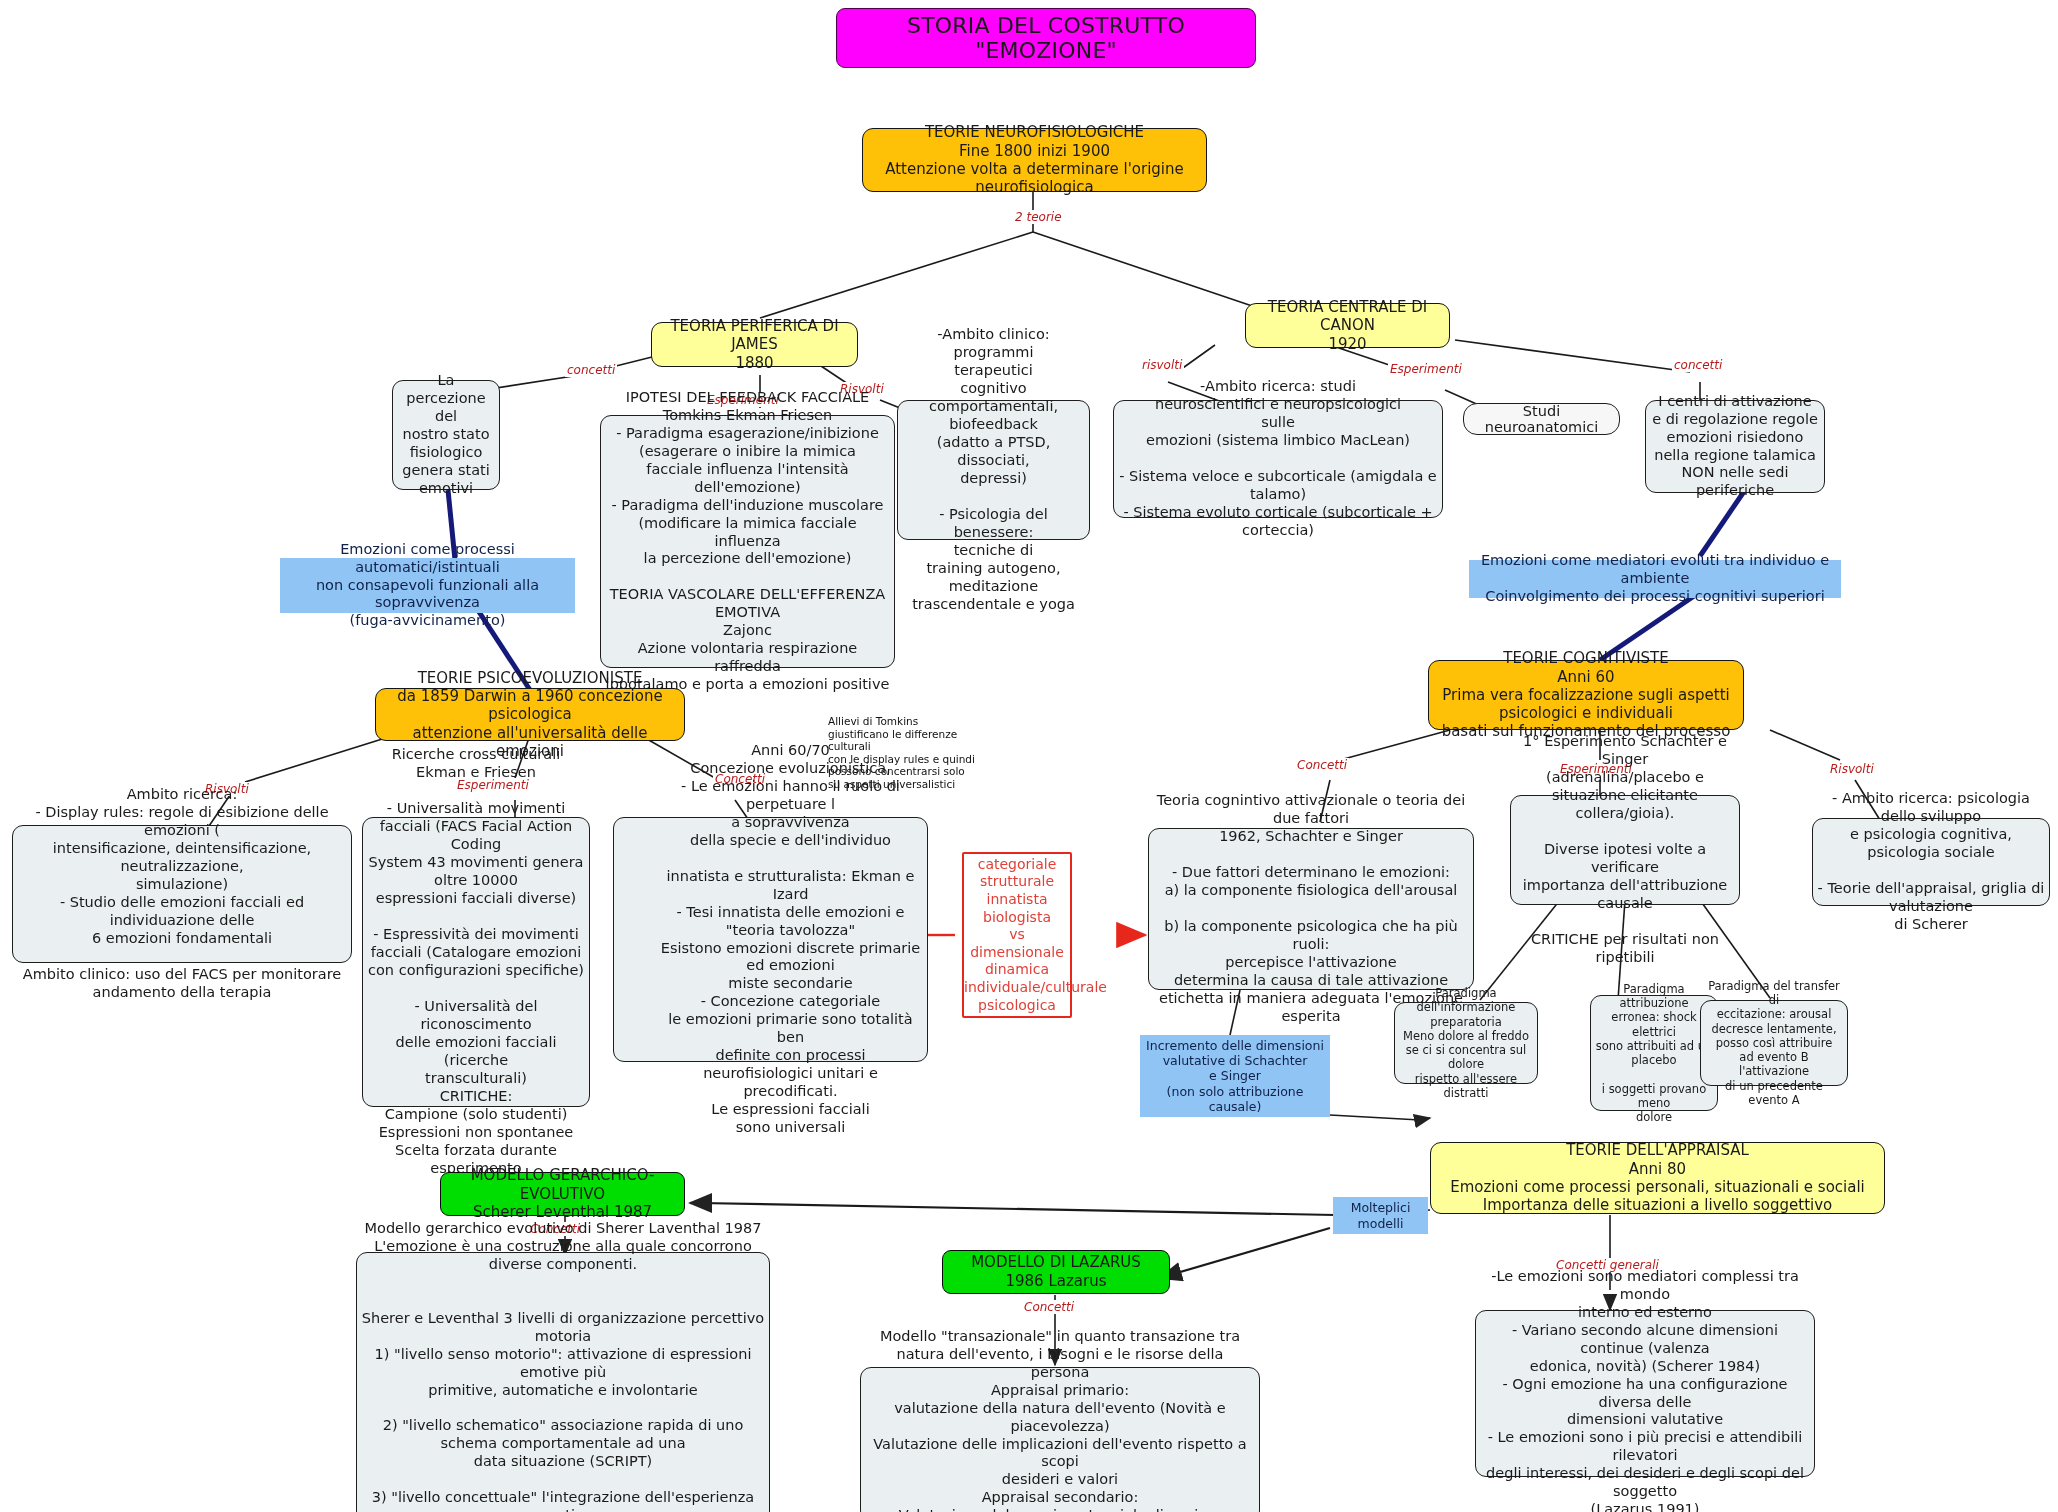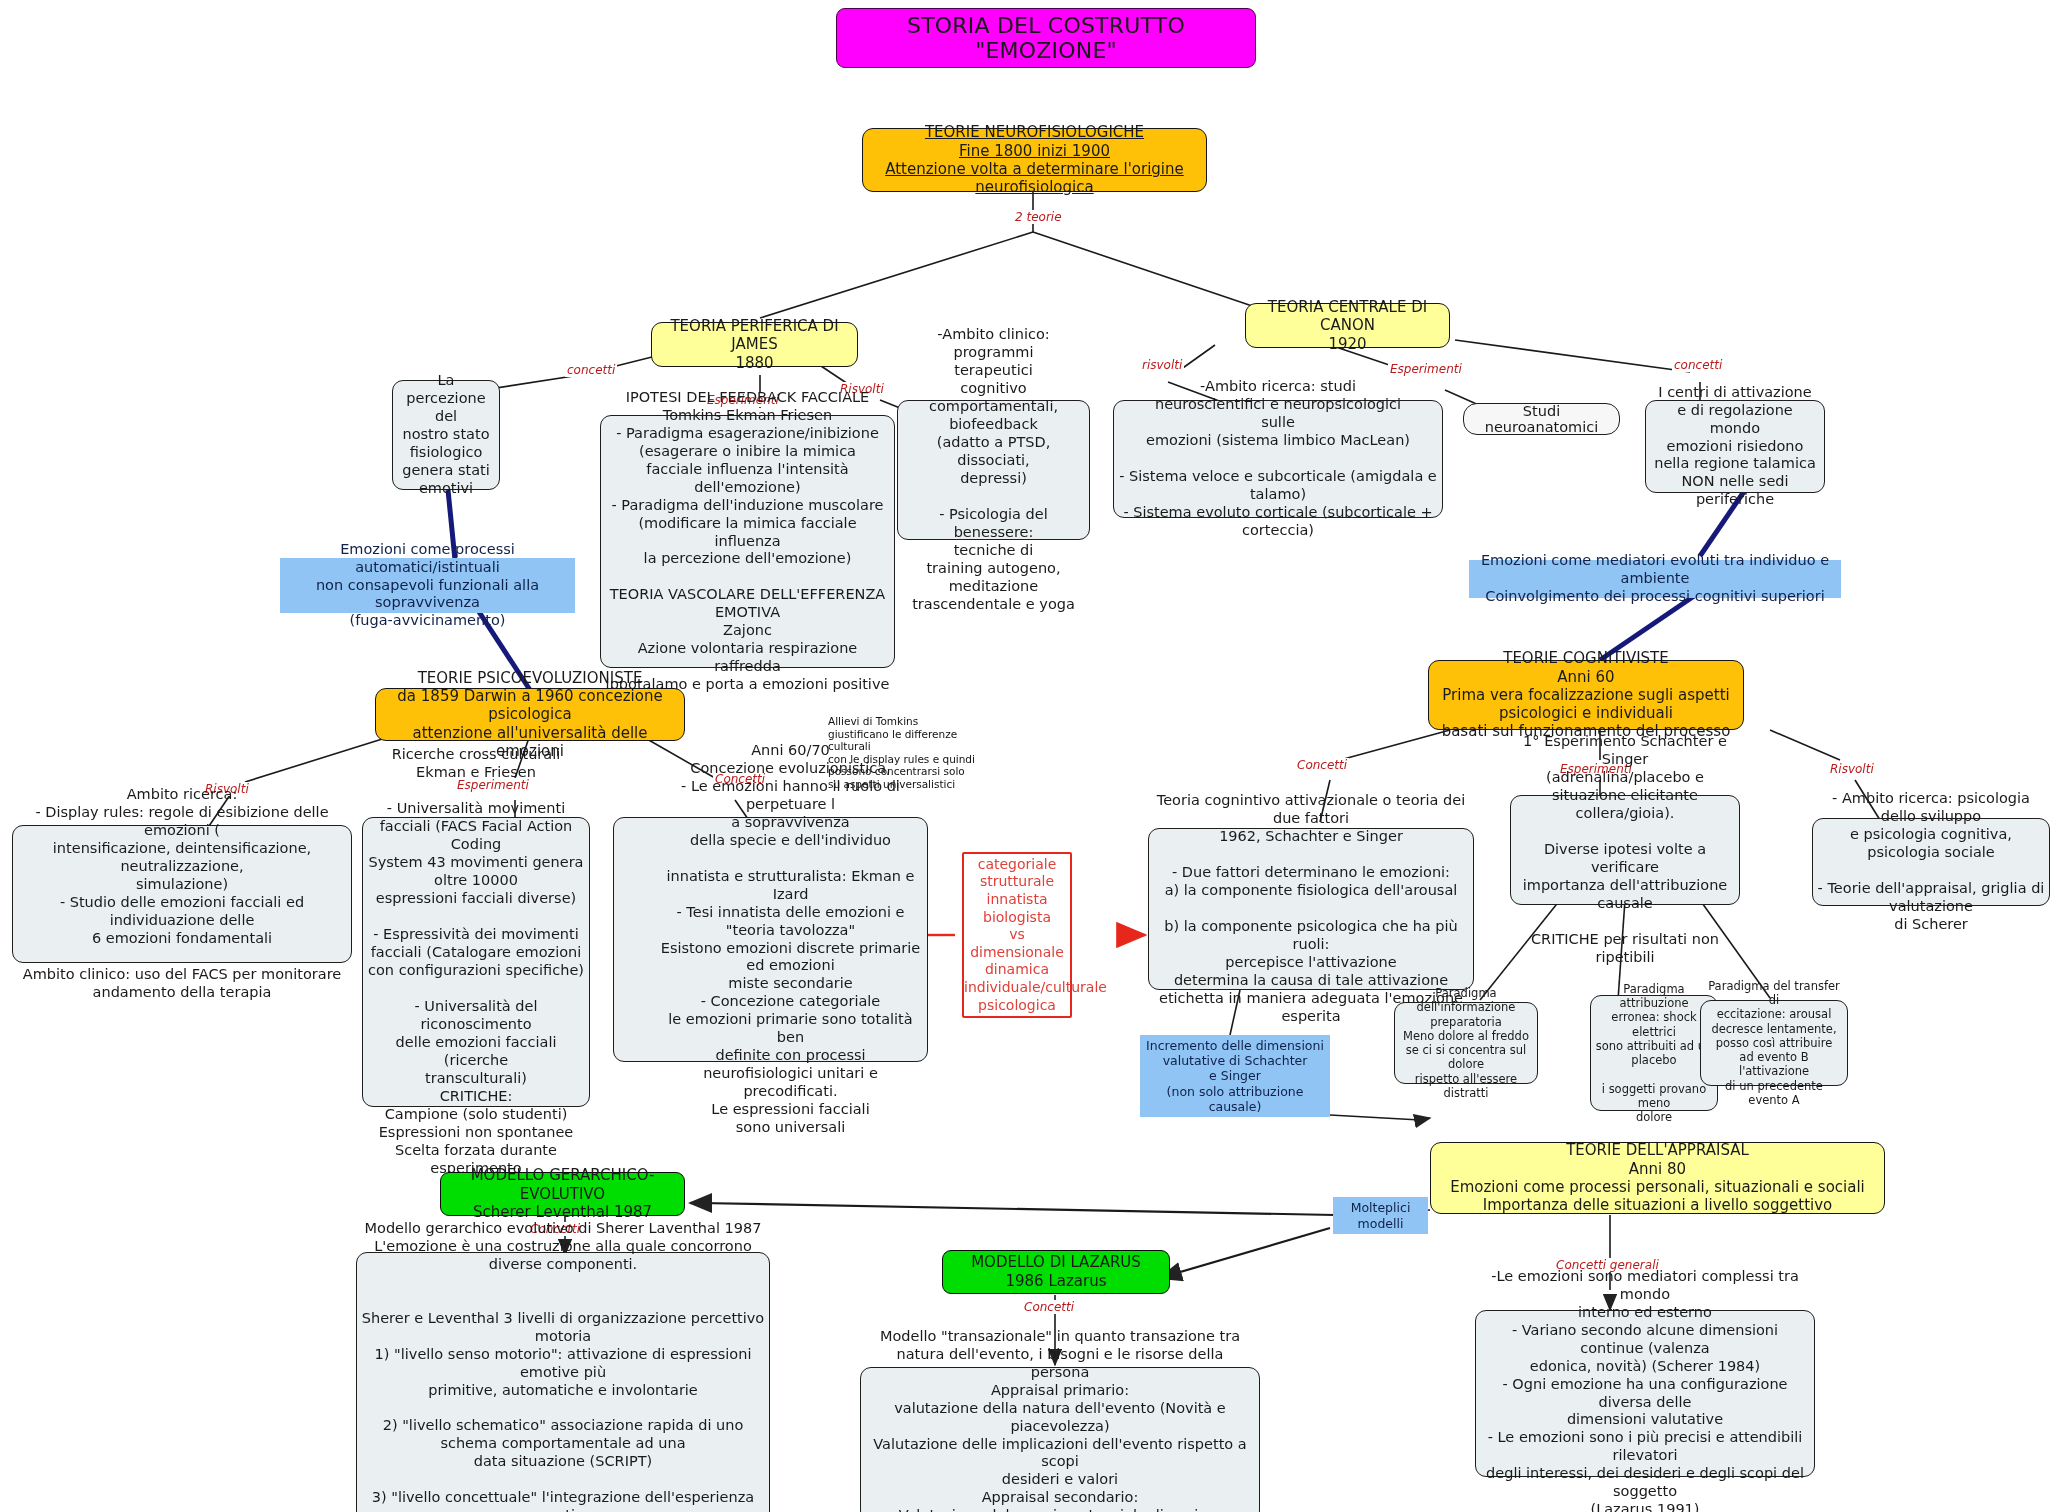--- a/index.html
+++ b/index.html
@@ -108,21 +108,21 @@
 
       <path d="M955,935 L928,935" stroke="#e8271c" stroke-width="2.4" marker-end="url(#arrRedL)"></path>
       <path d="M1117,935 L1145,935" stroke="#e8271c" stroke-width="2.4" marker-end="url(#arrRed)"></path>
     </g>
   </svg>
 
   <div class="node n-title" style="left:836px;top:8px;width:420px;height:60px;">
     <div class="inner ls">STORIA DEL COSTRUTTO "EMOZIONE"</div>
   </div>
 
-  <div class="node n-orange" style="left:862px;top:128px;width:345px;height:64px;text-decoration:underline;">
+  <div class="node n-orange" style="left:862px;top:128px;width:345px;height:64px;">
     <div class="inner ls">TEORIE NEUROFISIOLOGICHE
 Fine 1800 inizi 1900
 Attenzione volta a determinare l'origine neurofisiologica</div>
   </div>
   <div class="lab" style="left:1013px;top:210px;">2 teorie</div>
 
   <div class="node n-yellow" style="left:651px;top:322px;width:207px;height:45px;">
     <div class="inner ls">TEORIA PERIFERICA DI JAMES
 1880</div>
   </div>
@@ -188,21 +188,21 @@
 - Sistema veloce e subcorticale (amigdala e talamo)
 - Sistema evoluto corticale (subcorticale + corteccia)</div>
   </div>
 
   <div class="node n-thin" style="left:1463px;top:403px;width:157px;height:32px;justify-content:center;">
     <div class="inner ls">Studi neuroanatomici</div>
   </div>
 
   <div class="node n-grey" style="left:1645px;top:400px;width:180px;height:93px;">
     <div class="inner ls">I centri di attivazione
-e di regolazione mondo
+e di regolazione regole
 emozioni risiedono
 nella regione talamica
 NON nelle sedi periferiche</div>
   </div>
 
   <div class="node n-blue" style="left:280px;top:558px;width:295px;height:55px;">
     <div class="inner ls">Emozioni come processi automatici/istintuali
 non consapevoli funzionali alla sopravvivenza
 (fuga-avvicinamento)</div>
   </div>

